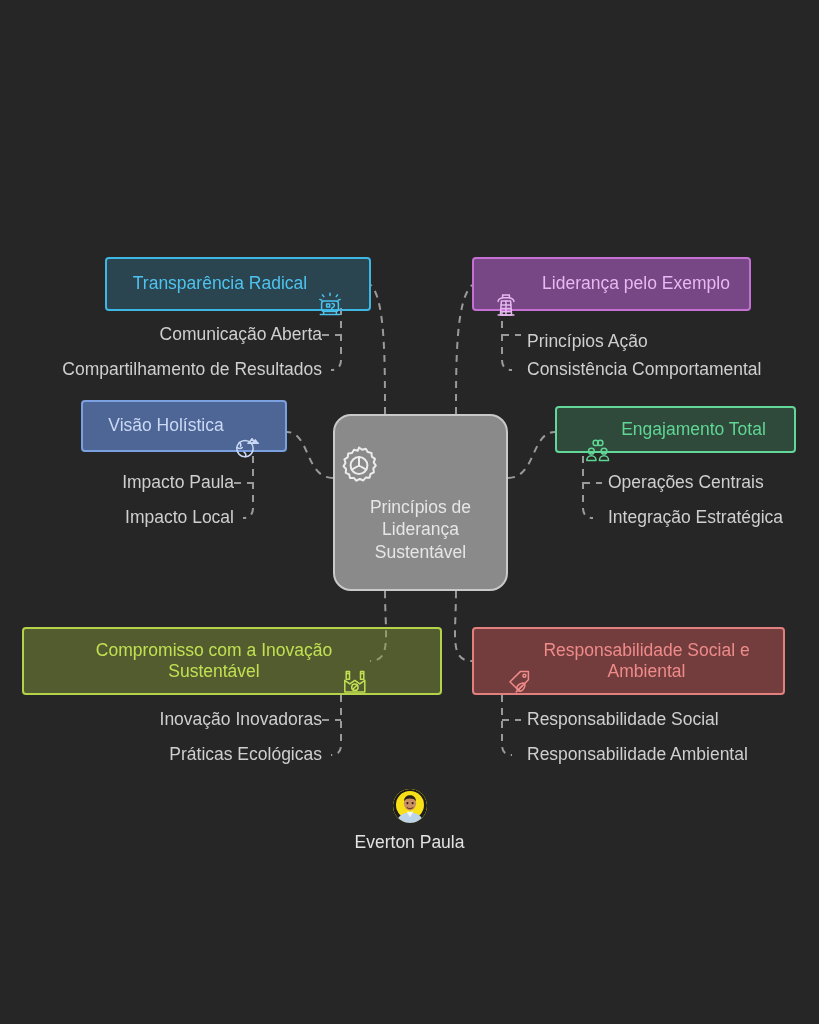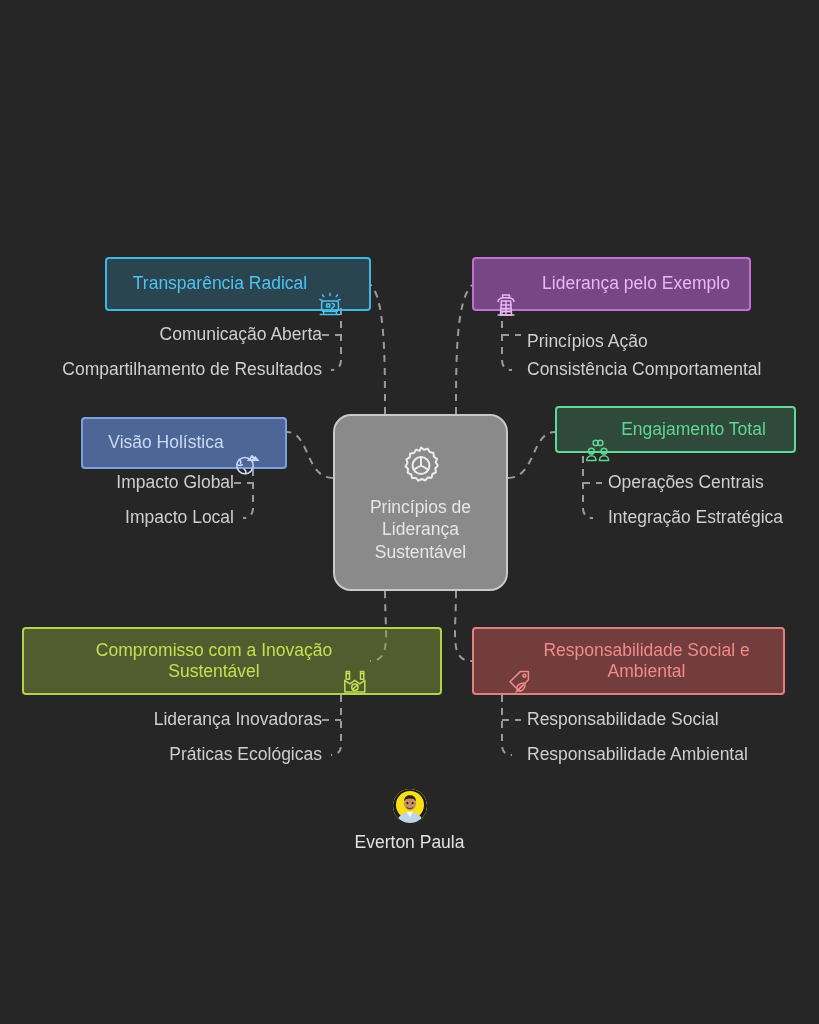--- a/index.html
+++ b/index.html
@@ -61,21 +61,20 @@
     left: 333px;
     top: 414px;
     width: 175px;
     height: 177px;
     box-sizing: border-box;
     border-radius: 18px;
     background: #8a8a8a;
     border: 2px solid #c9c9c9;
     display: flex;
     flex-direction: column;
-    align-items: center;
     justify-content: center;
     gap: 6px;
   }
   #center-node .center-ico { width: 48px; height: 48px; display:block; }
   #center-node .center-text {
     color: #e6e6e6;
     font-size: 17.5px;
     line-height: 1.27;
     text-align: center;
     white-space: pre-line;
@@ -197,34 +196,34 @@
         <path d="M8.1 13.1h9.8M8.3 16.4h9.4M8.5 19.7h9"></path>
         <path d="M13 9.1v13.8"></path>
         <path d="M5.1 22.9h15.8"></path>
       </svg>
     </span>
     <span class="node-label">Liderança pelo Exemplo</span>
   </div>
   <div class="sub" style="left:527px; top:326px;margin-top:7px;">Princípios Ação</div>
   <div class="sub" style="left:527px; top:361px;">Consistência Comportamental</div>
 
-  <div class="node" style="left:81px; top:417px; width:206px; height:52px;
+  <div class="node" style="left:81px; top:400px; width:206px; height:52px;
               background:rgba(93,127,194,0.72); border-color:#7ba0e0; color:#cbd9f4;">
     <span class="node-label">Visão Holística</span>
     <span class="ico">
       <svg viewBox="0 0 26 26" xmlns="http://www.w3.org/2000/svg" fill="none" stroke="#cbd9f4" stroke-width="1.5" stroke-linecap="round" stroke-linejoin="round">
         <circle cx="11" cy="14.6" r="8.2"></circle>
         <path d="M2.9 13.3c2 1.4 4.1 1.4 5.4.2M11.7 22.7c.5-1.9-.2-3.7-1.7-4.5M5.3 8.4c1.4 1 1.8 2.6 1.2 4"></path>
         <path d="M14.8 9.3l3.2-4.6 3.2 4.6z"></path>
         <path d="M18.6 9.3l2.7-3.4 2.4 3.4z"></path>
         <path d="M13.9 9.3h10.4"></path>
       </svg>
     </span>
   </div>
-  <div class="sub right-align" style="left:0; top:474px; width:234px;">Impacto Global</div>
+  <div class="sub right-align" style="left:0; top:474px; width:234px;">Impacto Paula</div>
   <div class="sub right-align" style="left:0; top:509px; width:234px;">Impacto Local</div>
 
   <div class="node" style="left:555px; top:406px; width:241px; height:47px;
               background:rgba(70,160,110,0.30); border-color:#63d69a; color:#5fd694;">
     <span class="ico">
       <svg viewBox="0 0 26 26" xmlns="http://www.w3.org/2000/svg" fill="none" stroke="#5fd694" stroke-width="1.5" stroke-linecap="round" stroke-linejoin="round">
         <circle cx="10.7" cy="4.9" r="2.6"></circle>
         <circle cx="15.3" cy="4.9" r="2.6"></circle>
         <circle cx="6.4" cy="13.2" r="2.9"></circle>
         <path d="M1.8 22.6c0-2.9 2.1-4.8 4.6-4.8s4.6 1.9 4.6 4.8z"></path>
@@ -244,21 +243,21 @@
     <span class="ico">
       <svg viewBox="0 0 26 26" xmlns="http://www.w3.org/2000/svg" fill="none" stroke="#c2e052" stroke-width="1.5" stroke-linecap="round" stroke-linejoin="round">
         <path d="M4.2 2.6h3.3v7.6H4.2zM18.5 2.6h3.3v7.6h-3.3z"></path>
         <path d="M4.6 4.6h2.5M18.9 4.6h2.5"></path>
         <path d="M2.8 22.9V11.3l5 3.6 5-3.6 5 3.6 5-3.6v11.6z"></path>
         <circle cx="12.9" cy="18.2" r="3.2"></circle>
         <path d="M14.6 16.5l-3.5 3.5"></path>
       </svg>
     </span>
   </div>
-  <div class="sub right-align" style="left:0; top:711px; width:322px;">Liderança Inovadoras</div>
+  <div class="sub right-align" style="left:0; top:711px; width:322px;">Inovação Inovadoras</div>
   <div class="sub right-align" style="left:0; top:746px; width:322px;">Práticas Ecológicas</div>
 
   <div class="node" style="left:472px; top:627px; width:313px; height:68px;
               background:rgba(180,80,80,0.55); border-color:#e2807f; color:#ef8b8a;">
     <span class="ico">
       <svg viewBox="0 0 26 26" xmlns="http://www.w3.org/2000/svg" fill="none" stroke="#ef8b8a" stroke-width="1.5" stroke-linecap="round" stroke-linejoin="round">
         <path d="M13.3 2.6h8.1v8.1L11.2 21 3 12.8z"></path>
         <circle cx="17.4" cy="6.7" r="1.5"></circle>
         <path d="M11.3 16.1c2.5-2.5 5.6-2.2 6.2-1.6.6.6.9 3.7-1.6 6.2s-4.4 1-5.1.4c-.6-.7-2-2.5.5-5z"></path>
         <path d="M9.2 22.9l6.3-6.3"></path>

